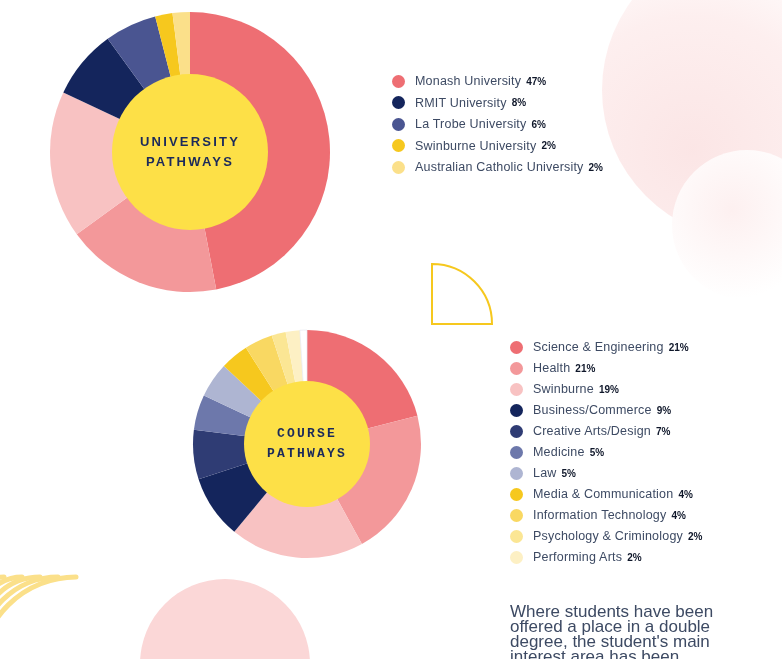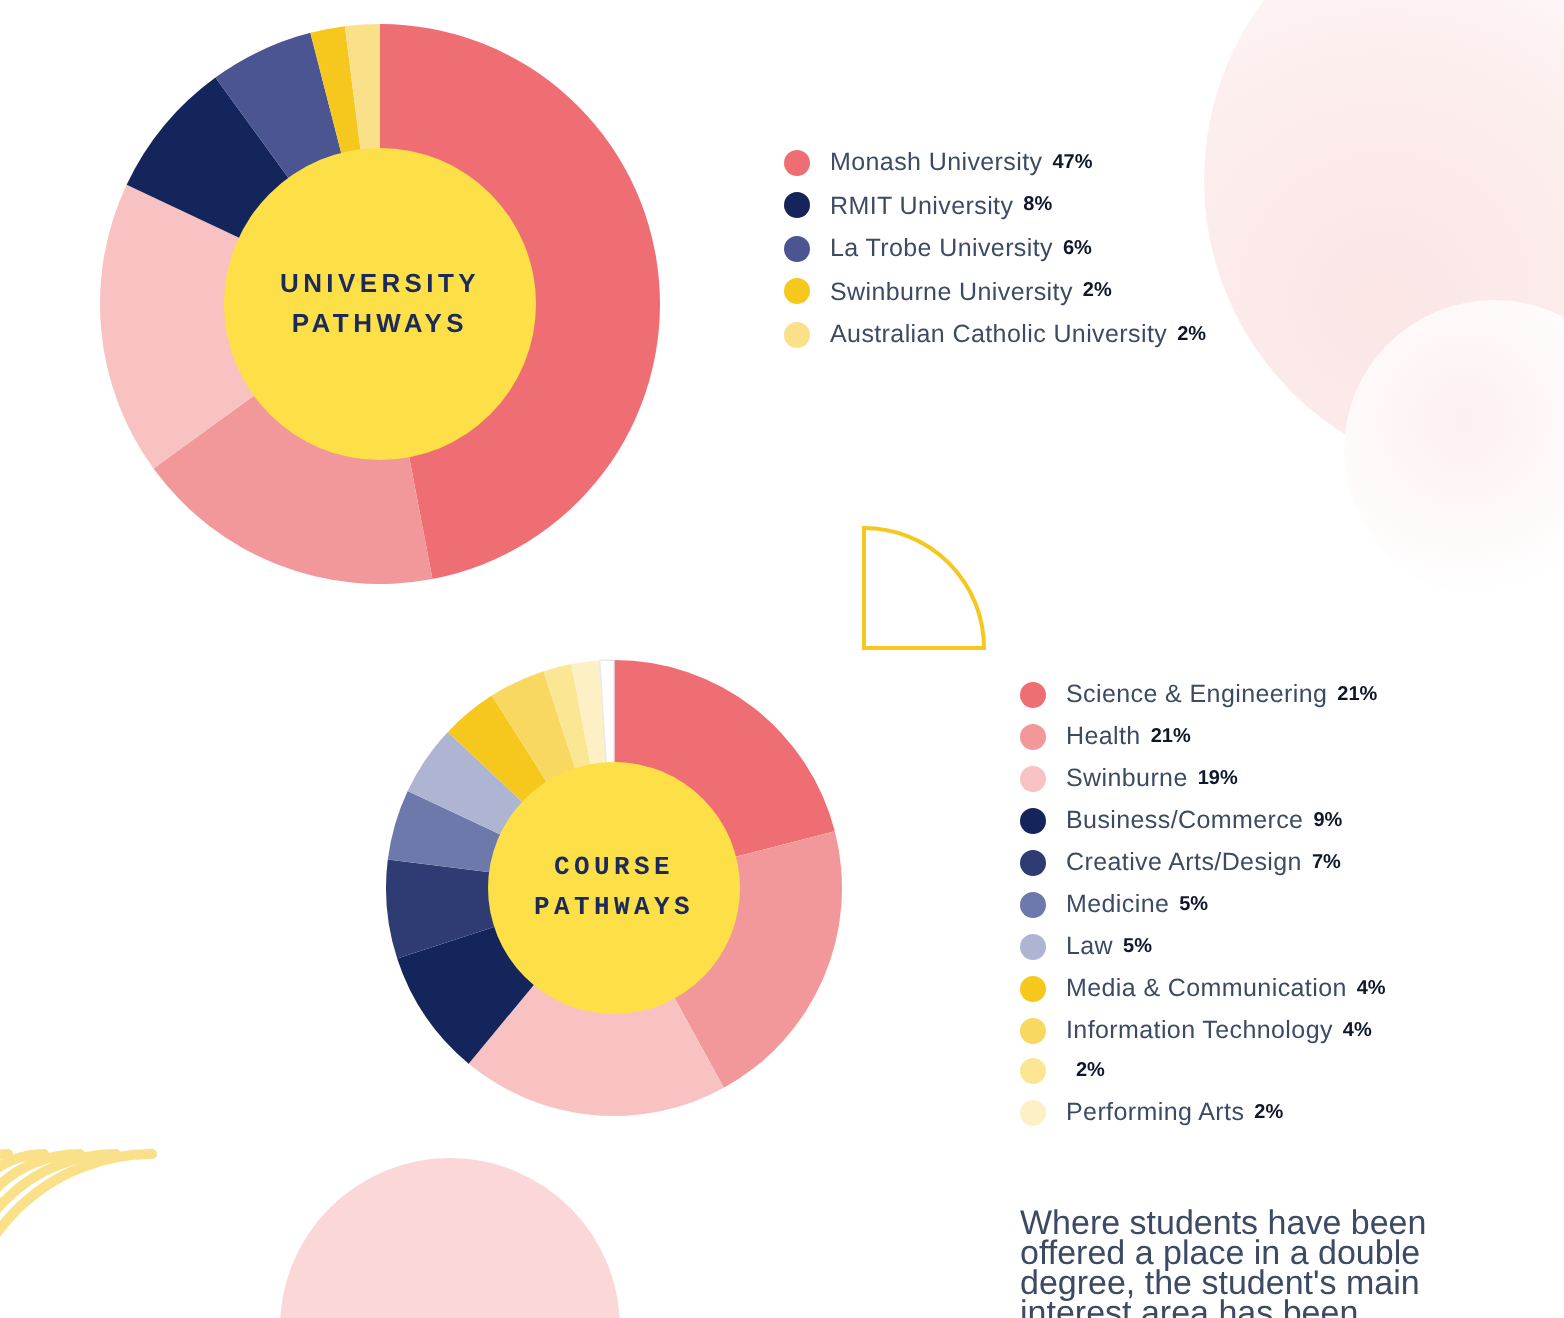--- a/index.html
+++ b/index.html
@@ -305,20 +305,21 @@
       <span class="legend-label">Media &amp; Communication</span>
       <span class="legend-value">4%</span>
     </div>
     <div class="legend-row">
       <span class="legend-dot" style="background:#f9d862"></span>
       <span class="legend-label">Information Technology</span>
       <span class="legend-value">4%</span>
     </div>
     <div class="legend-row">
       <span class="legend-dot" style="background:#fbe694"></span>
+      <span class="legend-label">Psychology &amp; Criminology</span>
       <span class="legend-value">2%</span>
     </div>
     <div class="legend-row">
       <span class="legend-dot" style="background:#fdf0c4"></span>
       <span class="legend-label">Performing Arts</span>
       <span class="legend-value">2%</span>
     </div>
   </div>
 
   <div class="footnote">Where students have been offered a place in a double degree, the student's main interest area has been allocated.</div>

